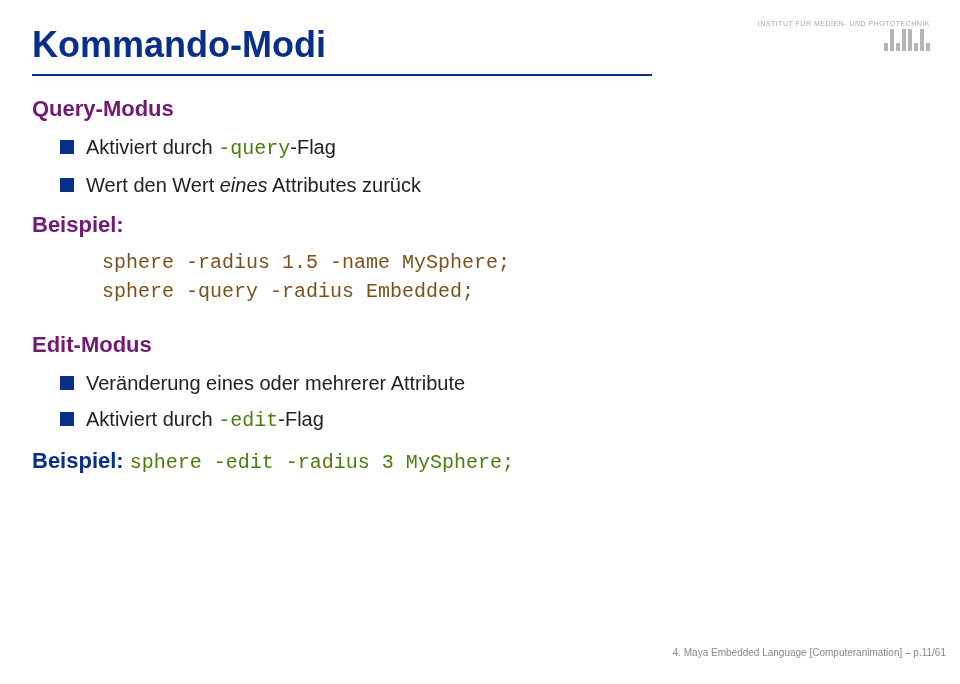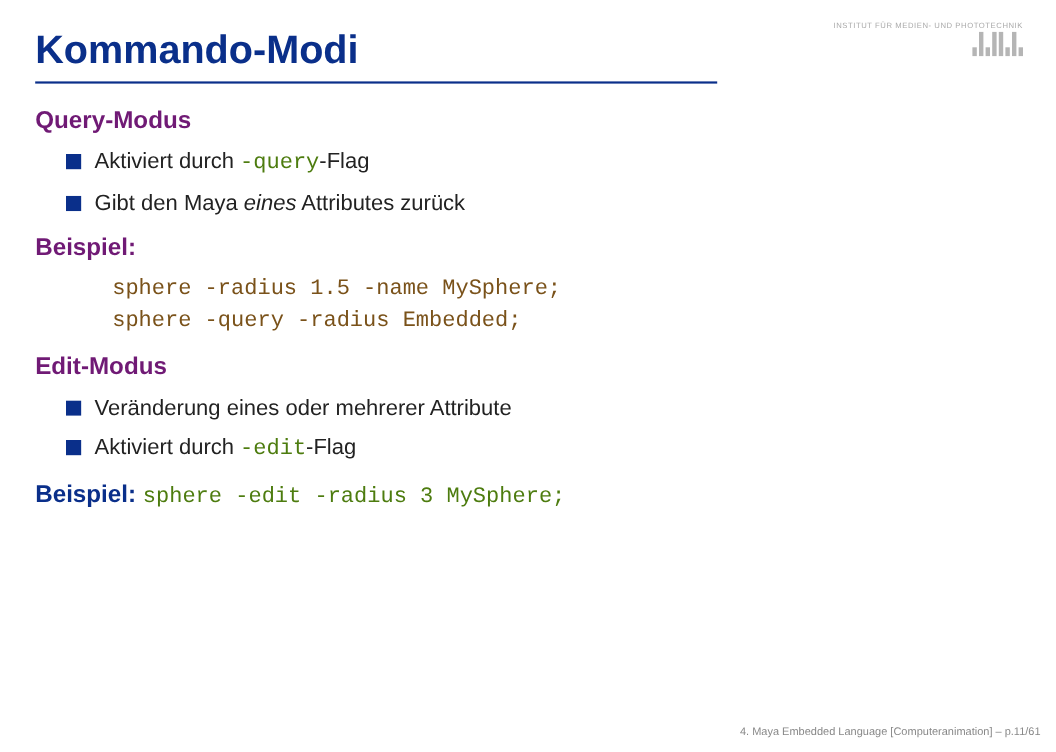--- a/index.html
+++ b/index.html
@@ -56,35 +56,35 @@
     font-family: "Courier New", Courier, monospace;
     color: #4d7c0f;
   }
   .italic { font-style: italic; }
   .code-block {
     padding-left: 70px;
     font-family: "Courier New", Courier, monospace;
     font-size: 20px;
     color: #7a521a;
     line-height: 1.45;
-    margin-bottom: 14px;
+    margin-bottom: 26px;
   }
   .beispiel-line {
     font-size: 22px;
     font-weight: bold;
     color: #0a2f8a;
     margin-top: 10px;
   }
   .beispiel-line .code {
     font-weight: normal;
     font-size: 20px;
   }
   .footer {
     position: absolute;
-    bottom: 13px;
+    bottom: 26px;
     right: 14px;
     font-size: 10px;
     color: #888;
   }
   .logo-area {
     position: absolute;
     top: 20px;
     right: 30px;
     text-align: right;
   }
@@ -134,21 +134,21 @@
         </svg>
       <span>
         <span>Aktiviert durch </span><span class="code">-query</span><span>-Flag</span>
       </span>
     </div>
     <div class="bullet-item">
       <svg viewBox="0 0 14 14">
           <rect width="14" height="14" fill="#0a2f8a"></rect>
         </svg>
       <span>
-        <span>Gibt den Maya </span><span class="italic">eines</span><span> Attributes zurück</span>
+        <span>Wert den Wert </span><span class="italic">eines</span><span> Attributes zurück</span>
       </span>
     </div>
   </div>
 
   <div class="section-heading">Beispiel:</div>
   <div class="code-block">
     <div>sphere -radius 1.5 -name MySphere;</div>
     <div>sphere -query -radius Embedded;</div>
   </div>
 

